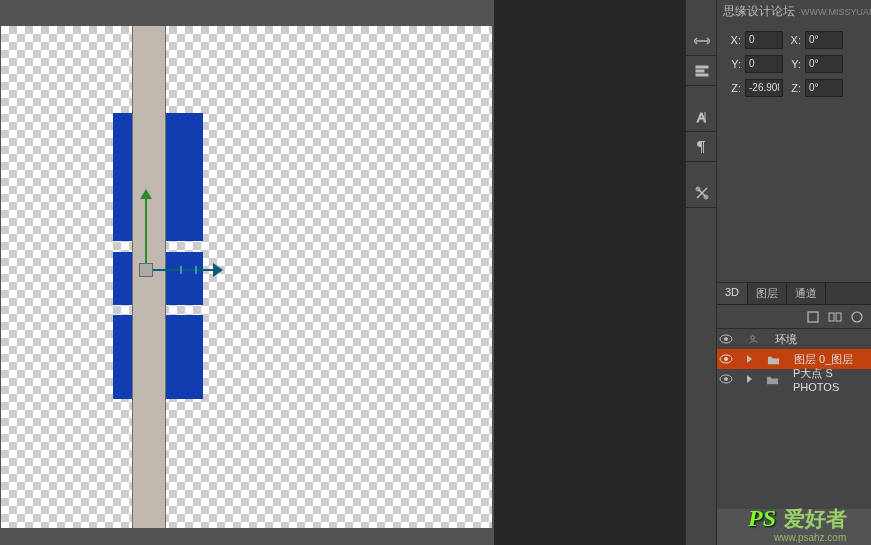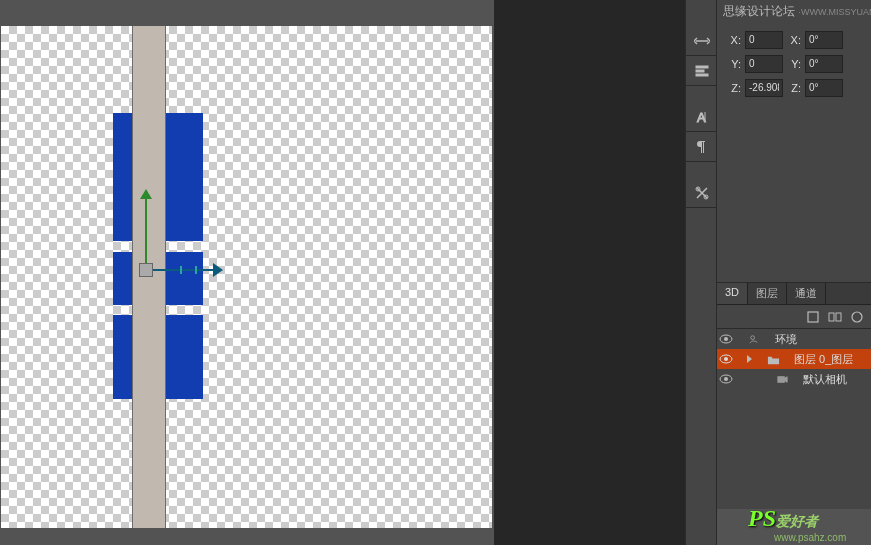--- a/index.html
+++ b/index.html
@@ -59,21 +59,21 @@
 .trow.sel { background: #c2410c; }
 .eye { width: 14px; height: 14px; }
 .eye svg { width: 14px; height: 14px; fill: #bbb; }
 .ticon2 { width: 14px; height: 14px; display: flex; align-items: center; justify-content: center; }
 .ticon2 svg { width: 13px; height: 13px; fill: #999; stroke: #999; }
 .tri { width: 0; height: 0; border-top: 4px solid transparent; border-bottom: 4px solid transparent; border-left: 5px solid #bbb; }
 .indent { width: 14px; }
 
 .logo { position: absolute; left: 748px; top: 505px; font-size: 20px; font-weight: bold; white-space: nowrap; }
 .logo .ps { font-family: Georgia, serif; font-style: italic; font-size: 24px; color: #7aff2a; text-shadow: 1px 1px 2px #000; }
-.logo .cn { color: #9ad06a; font-size: 14px; margin-left: 0; font-style: italic; }
+.logo .cn { color: #9ad06a; font-size: 21px; margin-left: 8px; }
 .logo-sub { position: absolute; left: 774px; top: 532px; font-size: 10px; color: #8fbb6a; }
 
 .dark-gap { position: absolute; left: 494px; top: 0; width: 191px; height: 545px; background: #262626; }
 </style>
 </head>
 <body>
 
 <div class="dark-gap"></div>
 
 <div class="canvas-area">
@@ -205,28 +205,27 @@
             <path d="M1 4h4l1 2h7v6H1z" fill="#bbb" stroke="none"></path>
           </svg>
         </span>
       <span>图层 0_图层</span>
     </div>
     <div class="trow">
       <span class="eye"><svg viewBox="0 0 14 14">
             <ellipse cx="7" cy="7" rx="6" ry="4" fill="none" stroke="#bbb"></ellipse>
             <circle cx="7" cy="7" r="2"></circle>
           </svg></span>
-      <span class="indent"></span>
+      <span class="tri"></span>
       <span class="ticon2">
           <svg viewBox="0 0 14 14">
-            <rect x="2" y="4" width="7" height="6" fill="#999"></rect>
-            <path d="M9 6l3-2v6l-3-2z" fill="#999"></path>
+            <path d="M1 4h4l1 2h7v6H1z" fill="#999" stroke="none"></path>
           </svg>
         </span>
-      <span>默认相机</span>
+      <span>P大点 S PHOTOS</span>
     </div>
   </div>
 </div>
 
 <div class="logo">
   <span class="ps">PS</span><span class="cn">爱好者</span>
 </div>
 <div class="logo-sub">www.psahz.com</div>
 
 </body></html>

